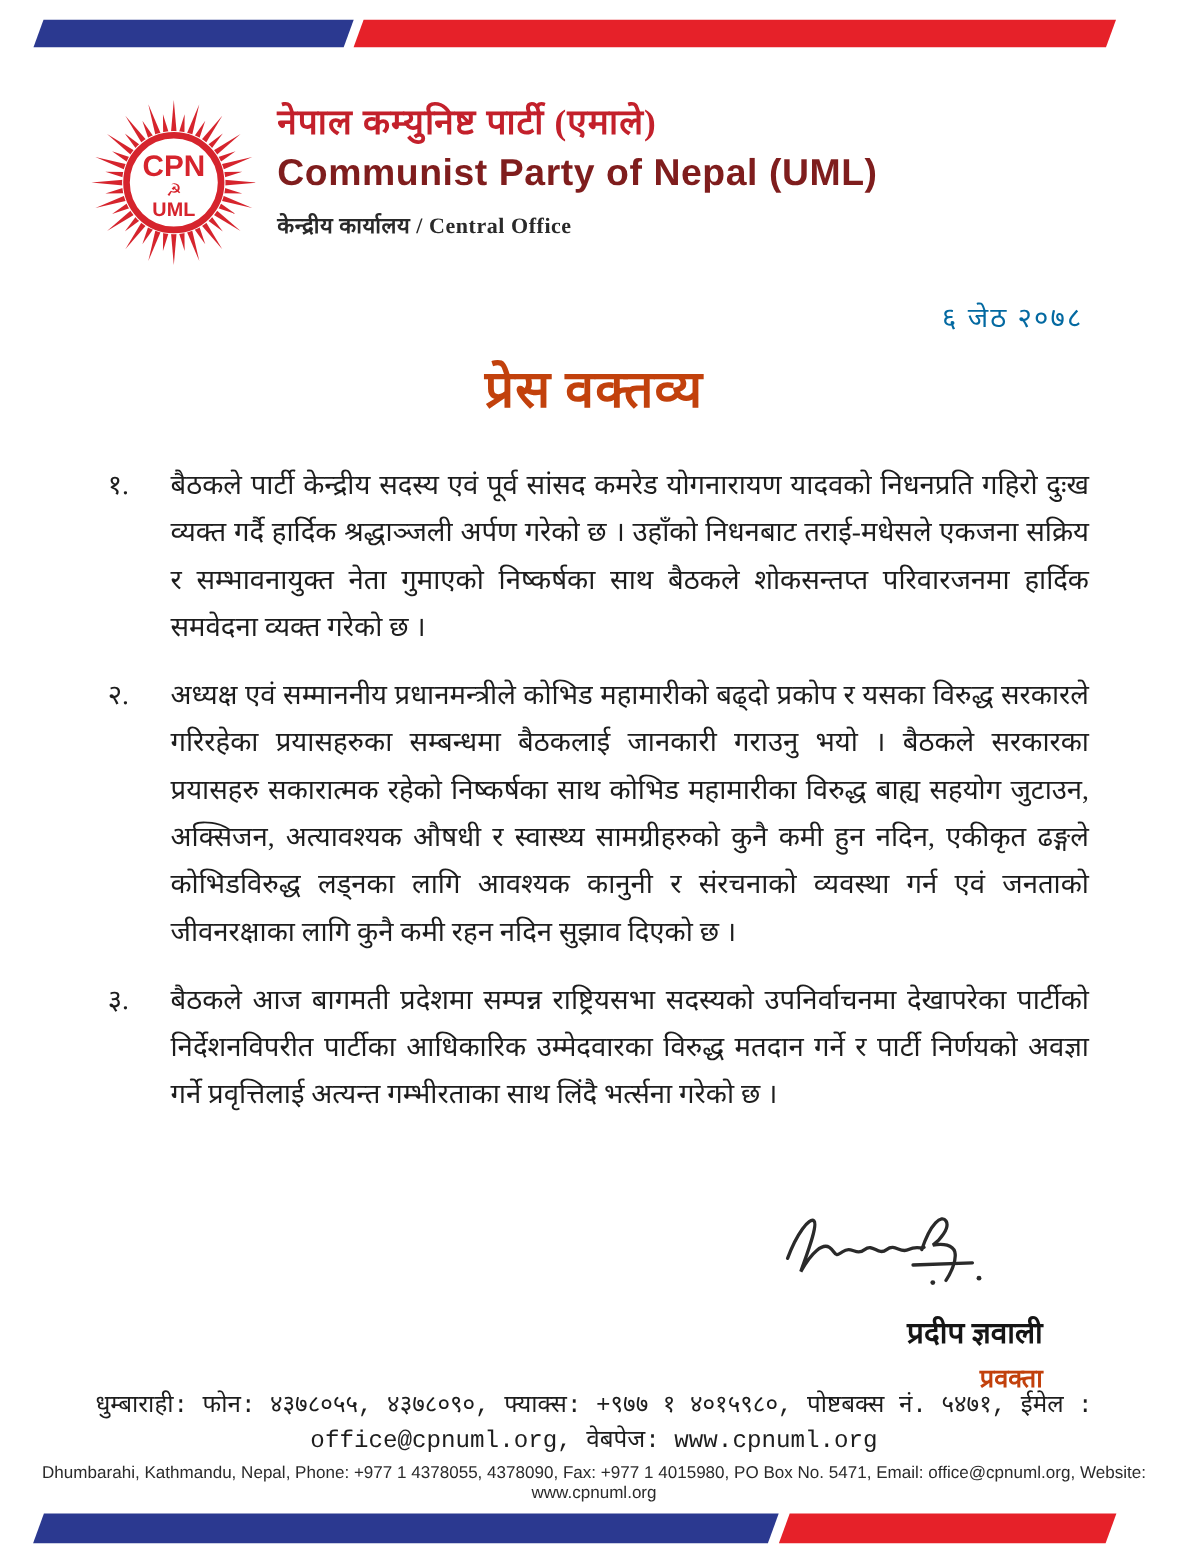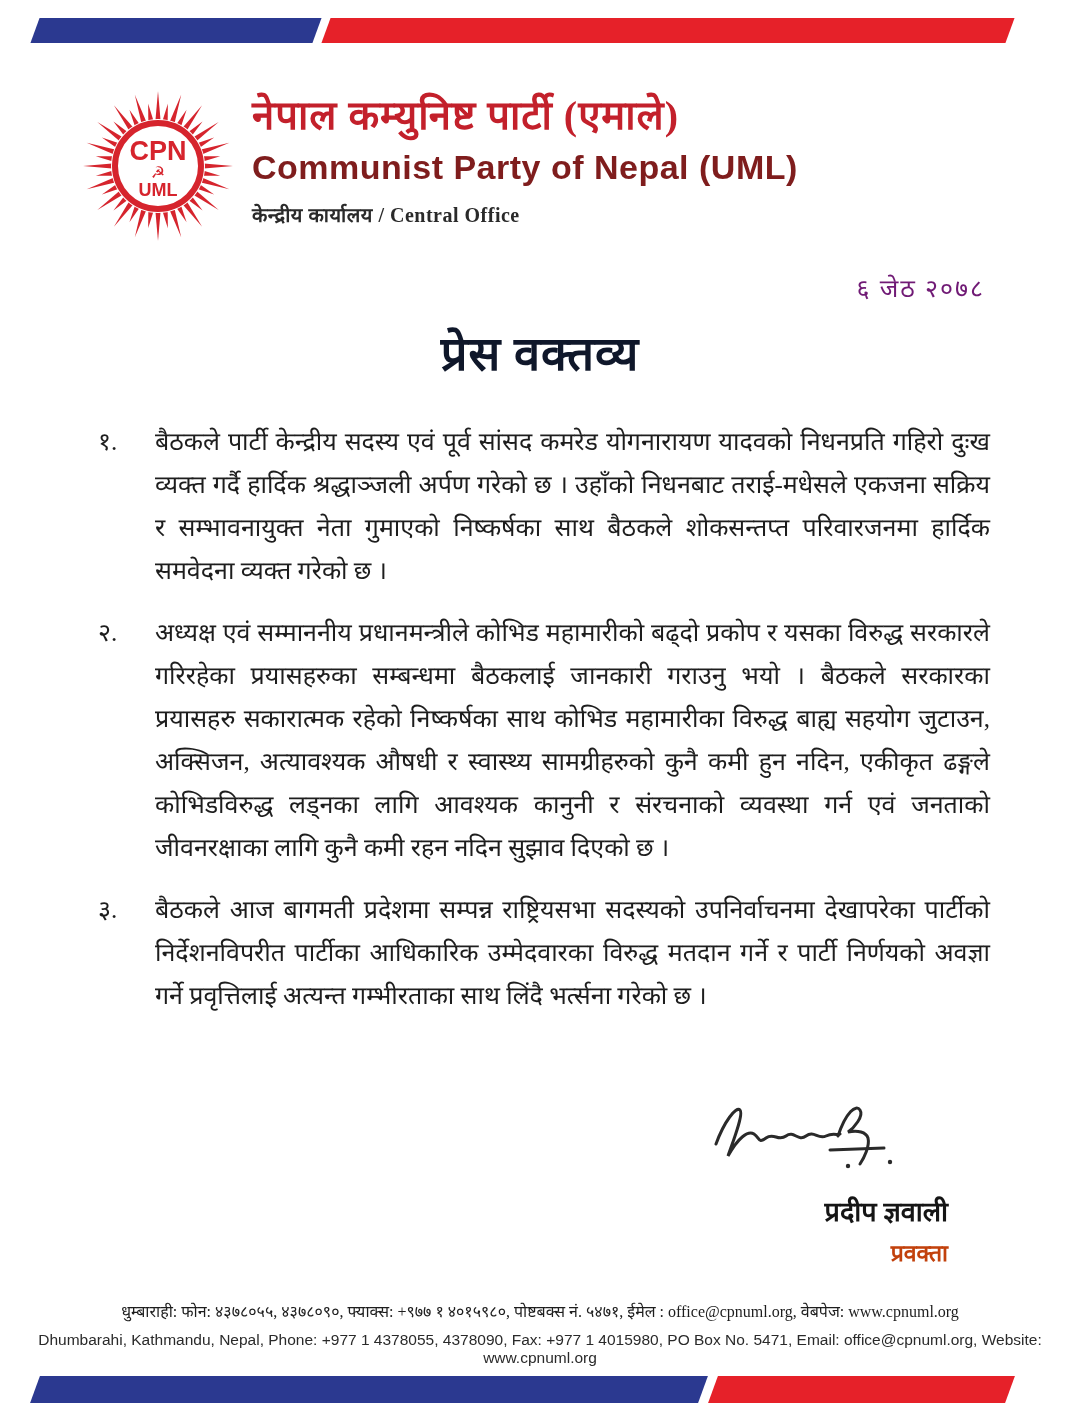--- a/index.html
+++ b/index.html
@@ -22,41 +22,41 @@
   .banner-top .band-blue { width: 282px; margin-right: 9px; }
   .banner-top .band-red  { flex: 1; }
   .banner-bottom .band-blue { width: 668px; margin-right: 10px; }
   .banner-bottom .band-red  { flex: 1; }
 
   
   .header { position: absolute; top: 86px; left: 82px; right: 60px; display: flex; align-items: flex-start; }
   .logo-wrap { width: 152px; height: 152px; flex: 0 0 auto; margin-top: 4px; }
   .header-text { margin-left: 18px; padding-top: 6px; }
   .party-nepali {
-    font-size: 40px; font-weight: bold; color: #c3202b;
+    font-size: 32px; font-weight: bold; color: #c3202b;
     line-height: 1.2; letter-spacing: 1px;
   }
   .party-english {
     font-family: "Liberation Sans", "DejaVu Sans", sans-serif;
     font-size: 34px; font-weight: bold; color: #7f1d1d;
     line-height: 1.25; margin-top: 6px; letter-spacing: 0.5px;
   }
   .office-line {
     font-size: 20px; font-weight: bold; color: #2a2a2a;
     margin-top: 12px; letter-spacing: 0.5px;
   }
 
   
   .date-line {
     position: absolute; top: 270px; right: 95px;
-    font-size: 25px; color: #701a75; letter-spacing: 2px;
+    font-size: 25px; color: #0369a1; letter-spacing: 2px;
   }
   .doc-title {
     position: absolute; top: 320px; left: 0; width: 100%;
-    text-align: center; font-size: 47px; font-weight: bold; color: #0f172a;
+    text-align: center; font-size: 47px; font-weight: bold; color: #c2410c;
     letter-spacing: 1px;
   }
 
   
   .body-text {
     position: absolute; top: 420px; left: 98px; right: 90px;
     font-size: 25px; line-height: 43px; text-align: justify; color: #1d1d1d;
   }
   .intro { margin-bottom: 19px; }
   .decision-list .item { display: flex; margin-bottom: 19px; }
@@ -67,21 +67,21 @@
   .signature-block {
     position: absolute; top: 1092px; left: 648px; width: 300px;
     text-align: right;
   }
   .signature-svg { display: block; margin: 0 auto; }
   .sig-name { font-size: 27px; font-weight: bold; color: #151515; margin-top: 8px; }
   .sig-title { font-size: 23px; font-weight: bold; color: #c2410c; margin-top: 7px; }
 
   
   .footer { position: absolute; bottom: 46px; left: 30px; right: 30px; text-align: center; }
-  .footer-nepali { font-size: 16px; color: #1d1d1d; }
+  .footer-nepali { font-size: 22px; color: #1d1d1d; font-family: Liberation Mono, monospace; }
   .footer-english {
     font-family: "Liberation Sans", "DejaVu Sans", sans-serif;
     font-size: 15.5px; color: #2a2a2a; margin-top: 9px;
   }
 </style>
 </head>
 <body>
 
 <div class="banner banner-top">
   <div class="band band-blue"></div>

